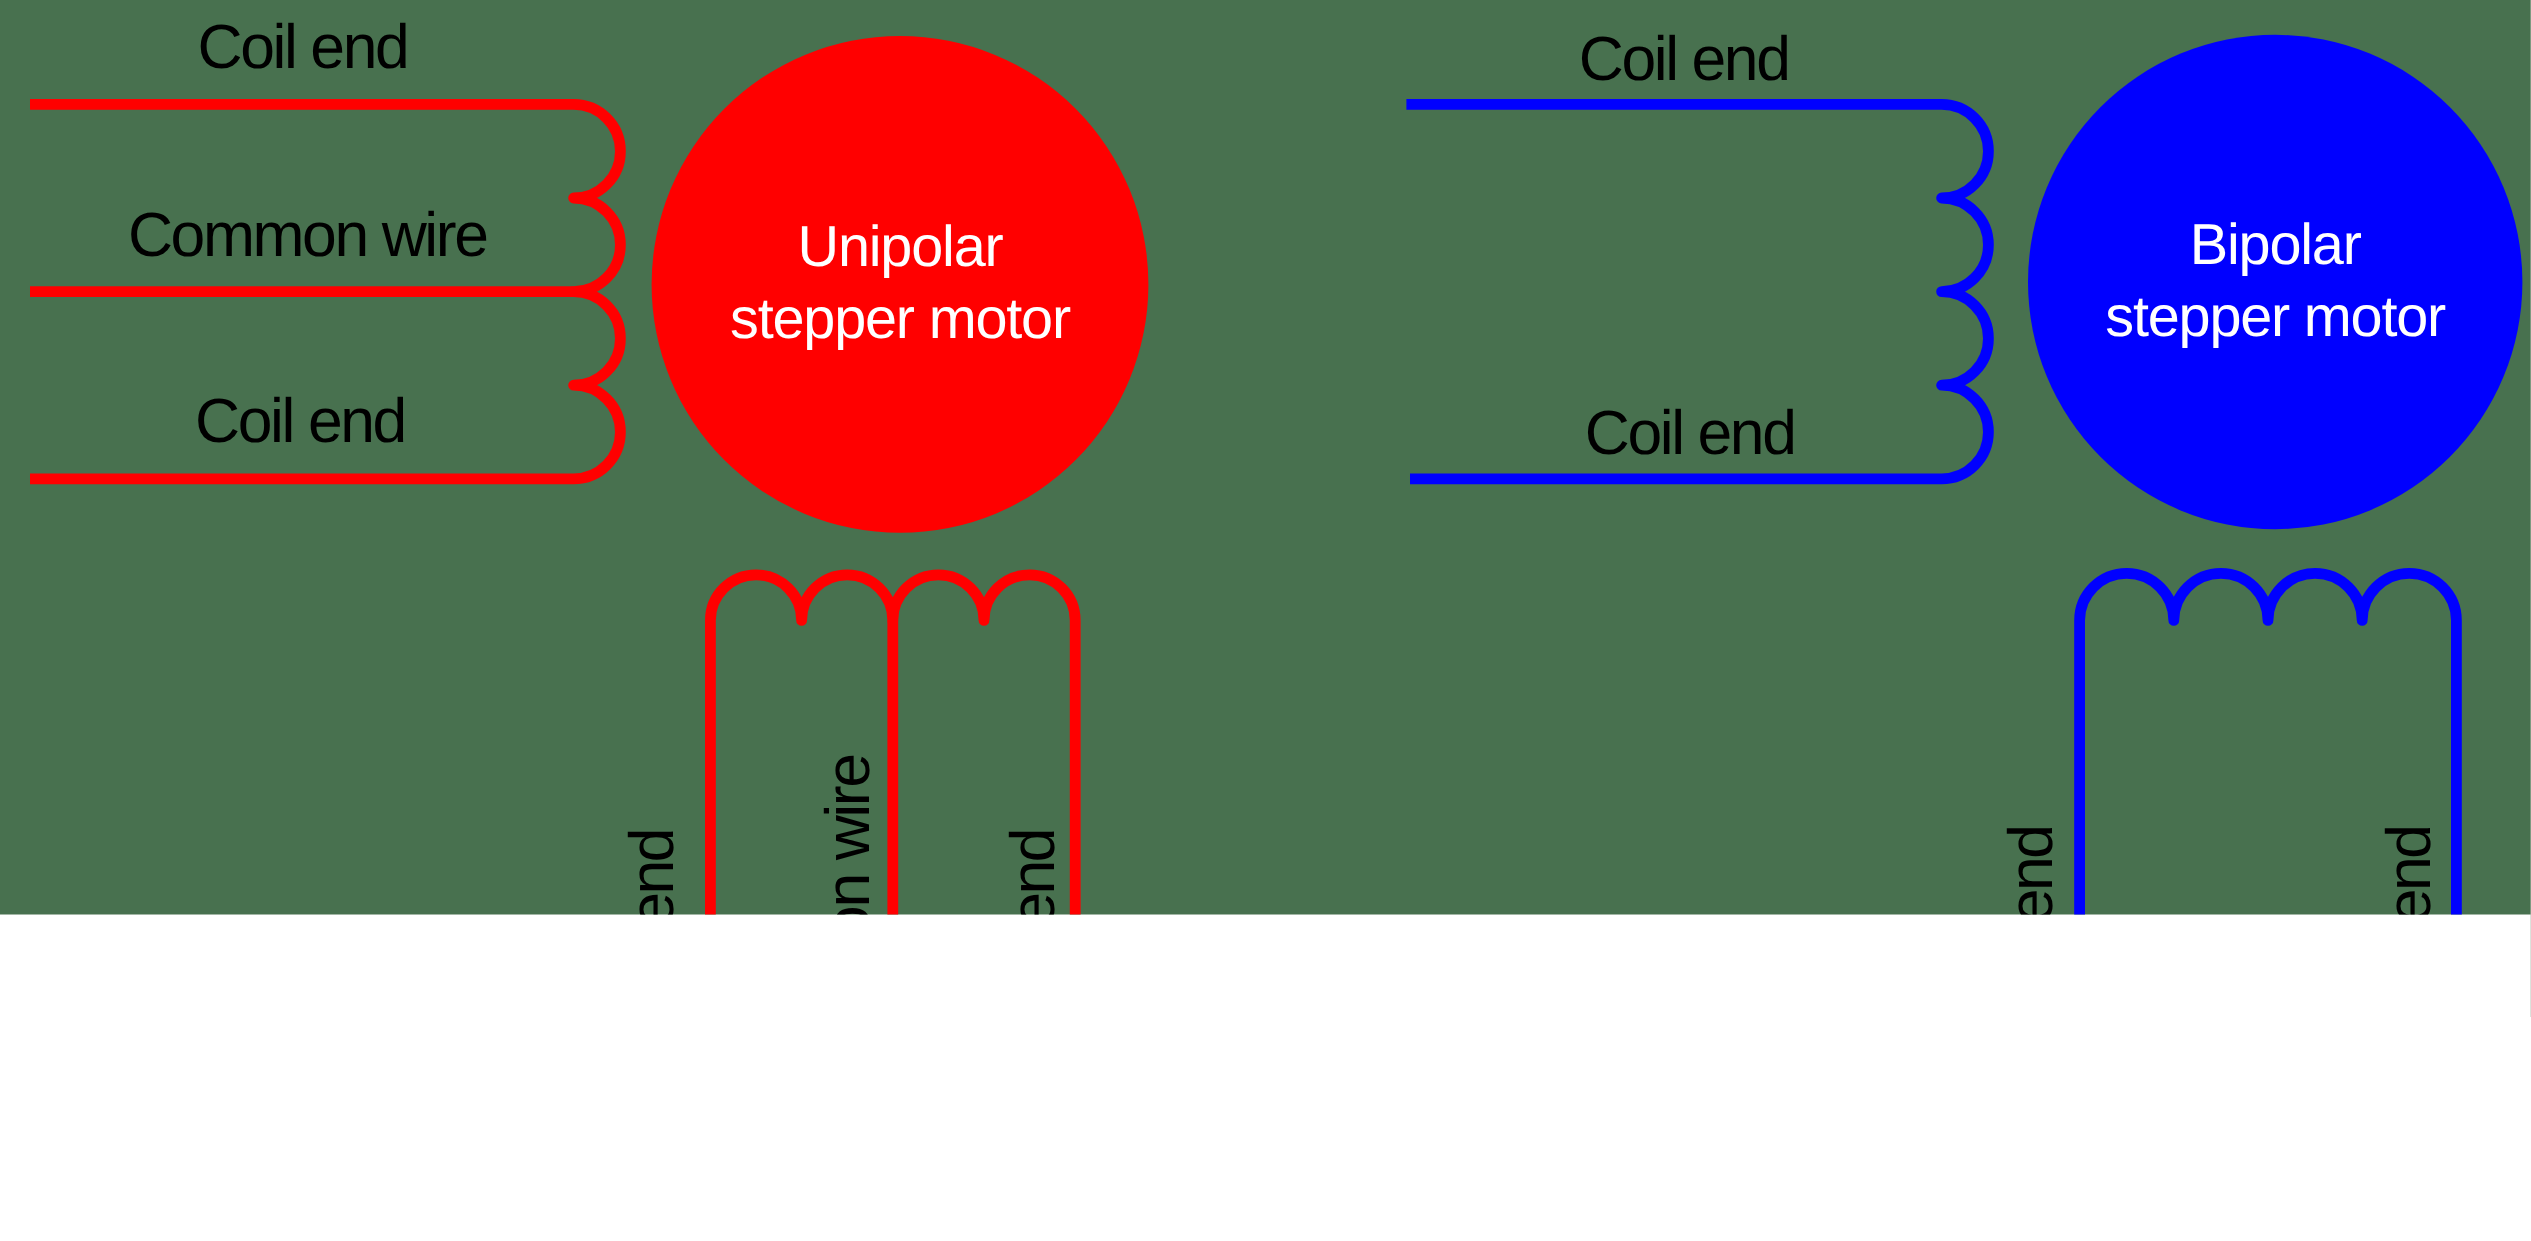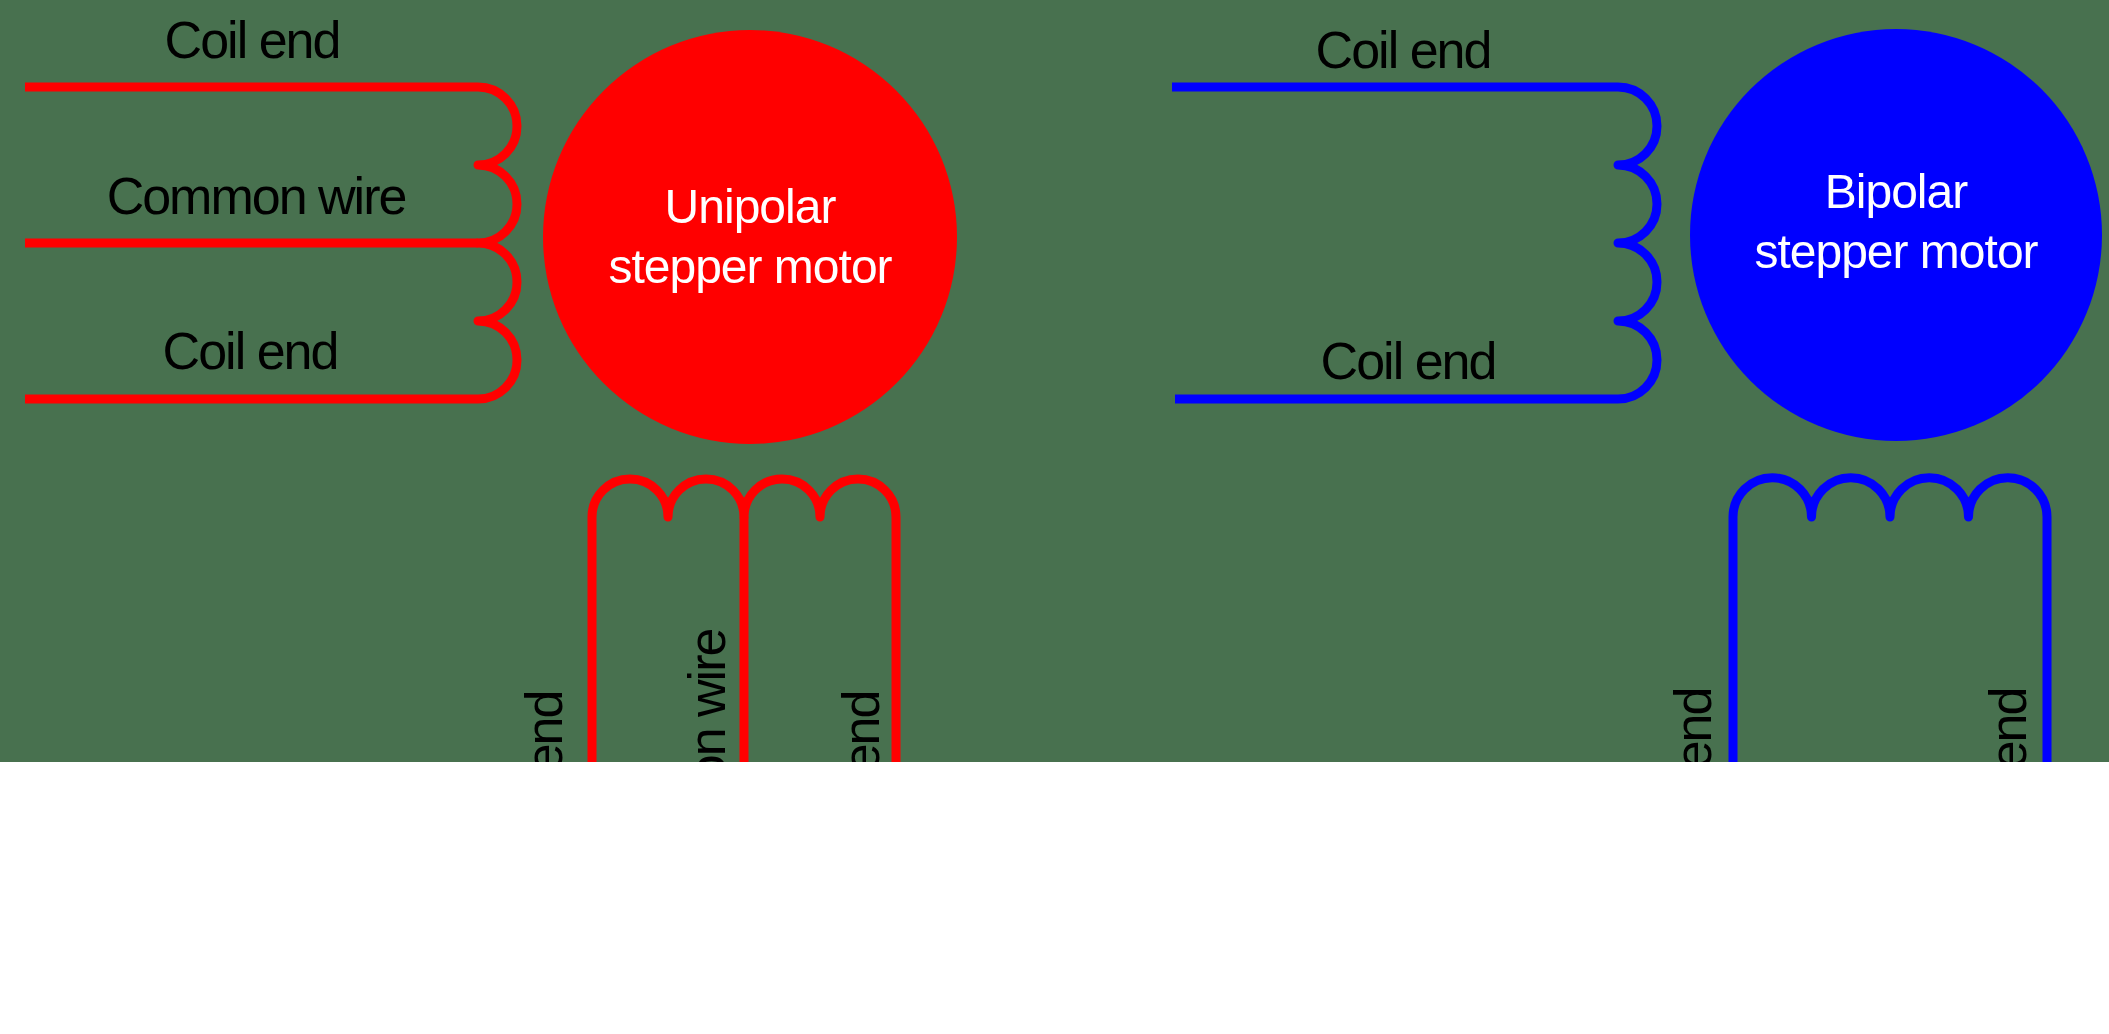--- a/index.html
+++ b/index.html
@@ -70,21 +70,21 @@
     <div>stepper motor</div>
   </div>
 
   <div class="lbl vert" style="left:544px; top:779px;">Coil end</div>
   <div class="lbl vert" style="left:707px; top:779px;">Common wire</div>
   <div class="lbl vert" style="left:861px; top:779px;">Coil end</div>
 
   <div class="lbl" style="left:1403px; top:50px;">Coil end</div>
   <div class="lbl" style="left:1408px; top:361px;">Coil end</div>
 
-  <div class="circle-label" style="left:1896px; top:222px;">
+  <div class="circle-label" style="left:1896px; top:235px;">
     <div>Bipolar</div>
     <div>stepper motor</div>
   </div>
 
   <div class="lbl vert" style="left:1693px; top:776px;">Coil end</div>
   <div class="lbl vert" style="left:2008px; top:776px;">Coil end</div>
 
 </div>
 
 </body></html>

